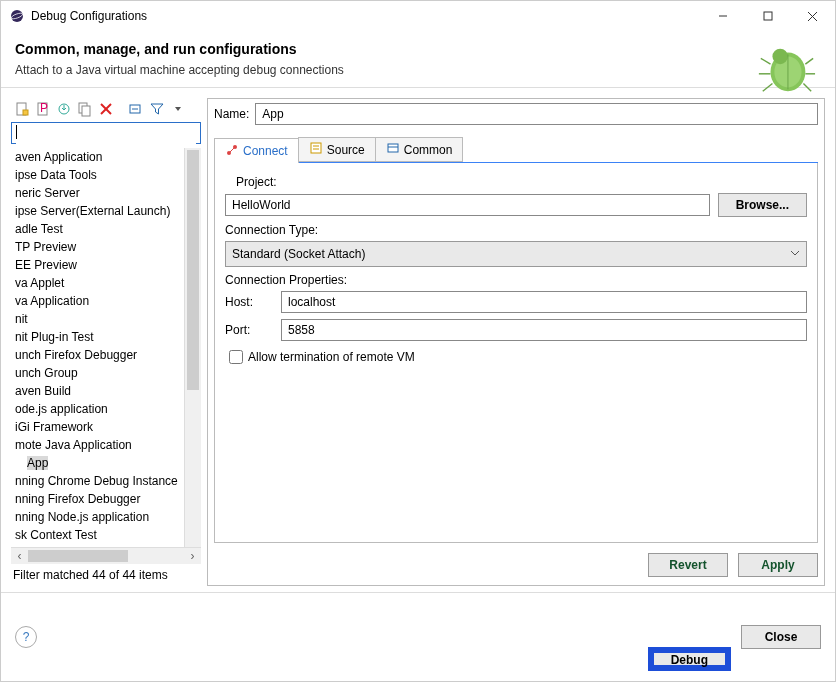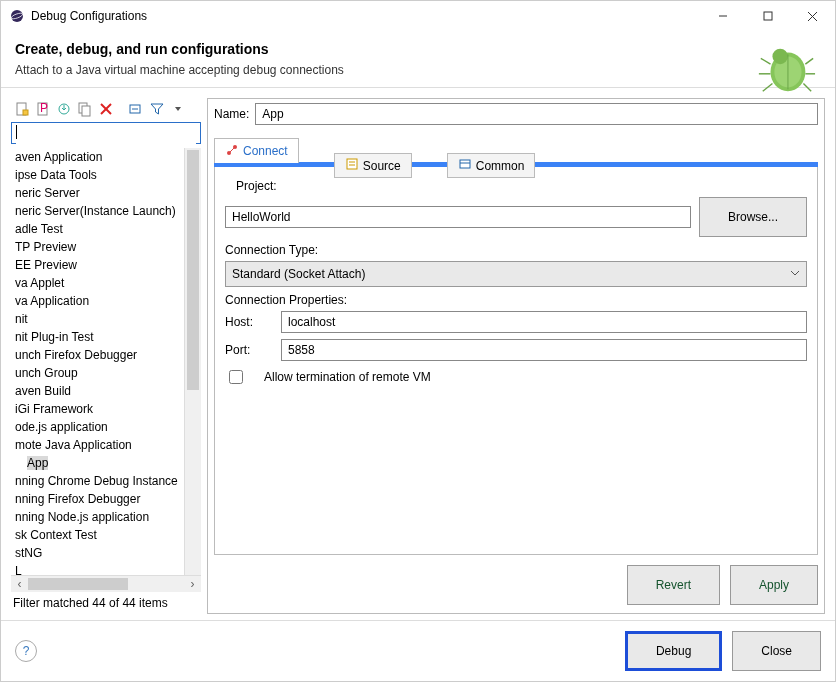--- a/index.html
+++ b/index.html
@@ -30,43 +30,43 @@
 .tree li.child { padding-left: 16px; }
 .scroll-h { height: 17px; background:#f0f0f0; border-top:1px solid #ddd; display:flex; align-items:center; }
 .scroll-h .arrow { width:17px; height:17px; display:flex; align-items:center; justify-content:center; color:#666;}
 .scroll-h .track { flex:1; position:relative; height:100%; }
 .scroll-h .thumb { position:absolute; top:2px; bottom:2px; left:0; width:100px; background:#cdcdcd; }
 .status { padding: 4px 2px; }
 .right { flex: 1; border: 1px solid #bbb; display: flex; flex-direction: column; padding: 4px 6px 8px 6px; min-width:0;}
 .namerow { display: flex; align-items: center; gap: 6px; margin-bottom: 12px; }
 .namerow label { white-space: nowrap; }
 .namerow input { flex: 1; border: 1px solid #888; height: 22px; padding: 2px 6px; }
-.tabbar { display: flex; border-bottom: 5px solid #3b82f6; gap: 36px; }
+.tabbar { display: flex; border-bottom: 1px solid #3b82f6; }
 .tab { display: flex; align-items: center; gap: 4px; padding: 3px 10px; border: 1px solid #bbb; border-bottom: none; background: #fff; margin-right:-1px; position:relative; top:1px; }
-.tab:not(.active) { background: #f4f4f4; top:16px; border-bottom:1px solid #bbb;}
+.tab:not(.active) { background: #f4f4f4; top:0; border-bottom:1px solid #bbb;}
 .tab.active .tlabel { color: #2a6fc9; }
 .tabcontent { flex: 1; border: 1px solid #bbb; border-top: none; padding: 8px 10px; overflow:auto; }
 .field-label { margin: 4px 0 4px 11px; }
 .row { display:flex; gap:8px; align-items:center; margin-bottom:4px;justify-content:center; }
 .row input[type=text] { flex:1; border:1px solid #888; height:22px; padding:2px 6px; background:#fff;}
-.btn { border:1px solid #999; background:#e9e9e9; height:40px; padding: 0 28px; min-width:80px; }
+.btn { border:1px solid #999; background:#e9e9e9; height:24px; padding: 0 17px; min-width:80px;font-weight:bold; }
 .btn:disabled { color:#14532d; }
 .select { width:100%; border:1px solid #999; background:#e9e9e9; height:24px; padding:12px 6px; display:flex; align-items:center; justify-content:space-between; }
 .fieldset-label { margin: 6px 0 4px 0; }
 .props { }
 .props .prow { display:flex; align-items:center; gap:20px; margin-bottom:6px; }
 .props .prow label { width:36px; text-align:left; }
 .props .prow input { flex:1; border:1px solid #888; height:22px; padding:2px 6px; }
-.chkrow { display:flex; align-items:center; gap:18px; margin-top:4px; }
+.chkrow { display:flex; align-items:center; gap:2px; margin-top:4px; }
 .chkrow input { width:14px; height:14px;}
 .right-buttons { display:flex; justify-content:flex-end; gap:10px; padding-top:10px; }
 .footer { border-top:1px solid #ddd; display:flex; align-items:center; padding:10px 14px; }
 .footer .help { width:22px; height:22px; border:1px solid #aaa; border-radius:50%; display:flex; align-items:center; justify-content:center; color:#3a7abf; }
 .footer .spacer { flex:1; }
-.footer .btn.primary { border:3px solid #1d4ed8; }
+.footer .btn.primary { border:6px solid #1d4ed8;margin-top:44px; }
 </style>
 </head>
 <body>
 
 <div class="window">
 
   <div class="titlebar">
     <span class="eclipse-icon">
       <svg viewBox="0 0 16 16" width="16" height="16">
           <circle cx="8" cy="8" r="6" fill="#34285b"></circle>
@@ -88,21 +88,21 @@
       <div class="winbtn">
           <svg width="11" height="11">
             <line x1="1" y1="1" x2="10" y2="10" stroke="#333"></line>
             <line x1="10" y1="1" x2="1" y2="10" stroke="#333"></line>
           </svg>
         </div>
     </div>
   </div>
 
   <div class="header">
-    <h1>Create, debug, and run configurations</h1>
+    <h1>Common, manage, and run configurations</h1>
     <div class="sub">Attach to a Java virtual machine accepting debug connections</div>
     <span class="bug">
       <svg width="62" height="62" viewBox="0 0 64 64">
         <ellipse cx="34" cy="36" rx="18" ry="20" fill="#86c55a"></ellipse>
         <ellipse cx="34" cy="36" rx="14" ry="16" fill="#9dd473"></ellipse>
         <circle cx="26" cy="20" r="8" fill="#7bb850"></circle>
         <line x1="34" y1="18" x2="34" y2="54" stroke="#6aa447" stroke-width="1"></line>
         <line x1="16" y1="28" x2="6" y2="22" stroke="#6aa447" stroke-width="1.5"></line>
         <line x1="16" y1="38" x2="4" y2="38" stroke="#6aa447" stroke-width="1.5"></line>
         <line x1="18" y1="48" x2="8" y2="56" stroke="#6aa447" stroke-width="1.5"></line>
@@ -165,33 +165,33 @@
           </span>
       </div>
       <div class="filterbox">
         <span class="cursor"></span><input type="text" value="" style="">
       </div>
       <div class="tree">
         <ul id="tree-list">
             <li><span>aven Application</span></li>
             <li><span>ipse Data Tools</span></li>
             <li><span>neric Server</span></li>
-            <li><span>neric Server(Instance Launch)</span></li>
+            <li><span>ipse Server(External Launch)</span></li>
             <li><span>adle Test</span></li>
             <li><span>TP Preview</span></li>
             <li><span>EE Preview</span></li>
             <li><span>va Applet</span></li>
             <li><span>va Application</span></li>
             <li><span>nit</span></li>
             <li><span>nit Plug-in Test</span></li>
             <li><span>unch Firefox Debugger</span></li>
             <li><span>unch Group</span></li>
             <li><span>aven Build</span></li>
+            <li><span>ode.js application</span></li>
             <li><span>iGi Framework</span></li>
-            <li><span>ode.js application</span></li>
             <li><span>mote Java Application</span></li>
             <li class="selected child"><span>App</span></li>
             <li><span>nning Chrome Debug Instance</span></li>
             <li><span>nning Firefox Debugger</span></li>
             <li><span>nning Node.js application</span></li>
             <li><span>sk Context Test</span></li>
             <li><span>stNG</span></li>
             <li><span>L</span></li>
           </ul>
         <div class="scroll-v">

